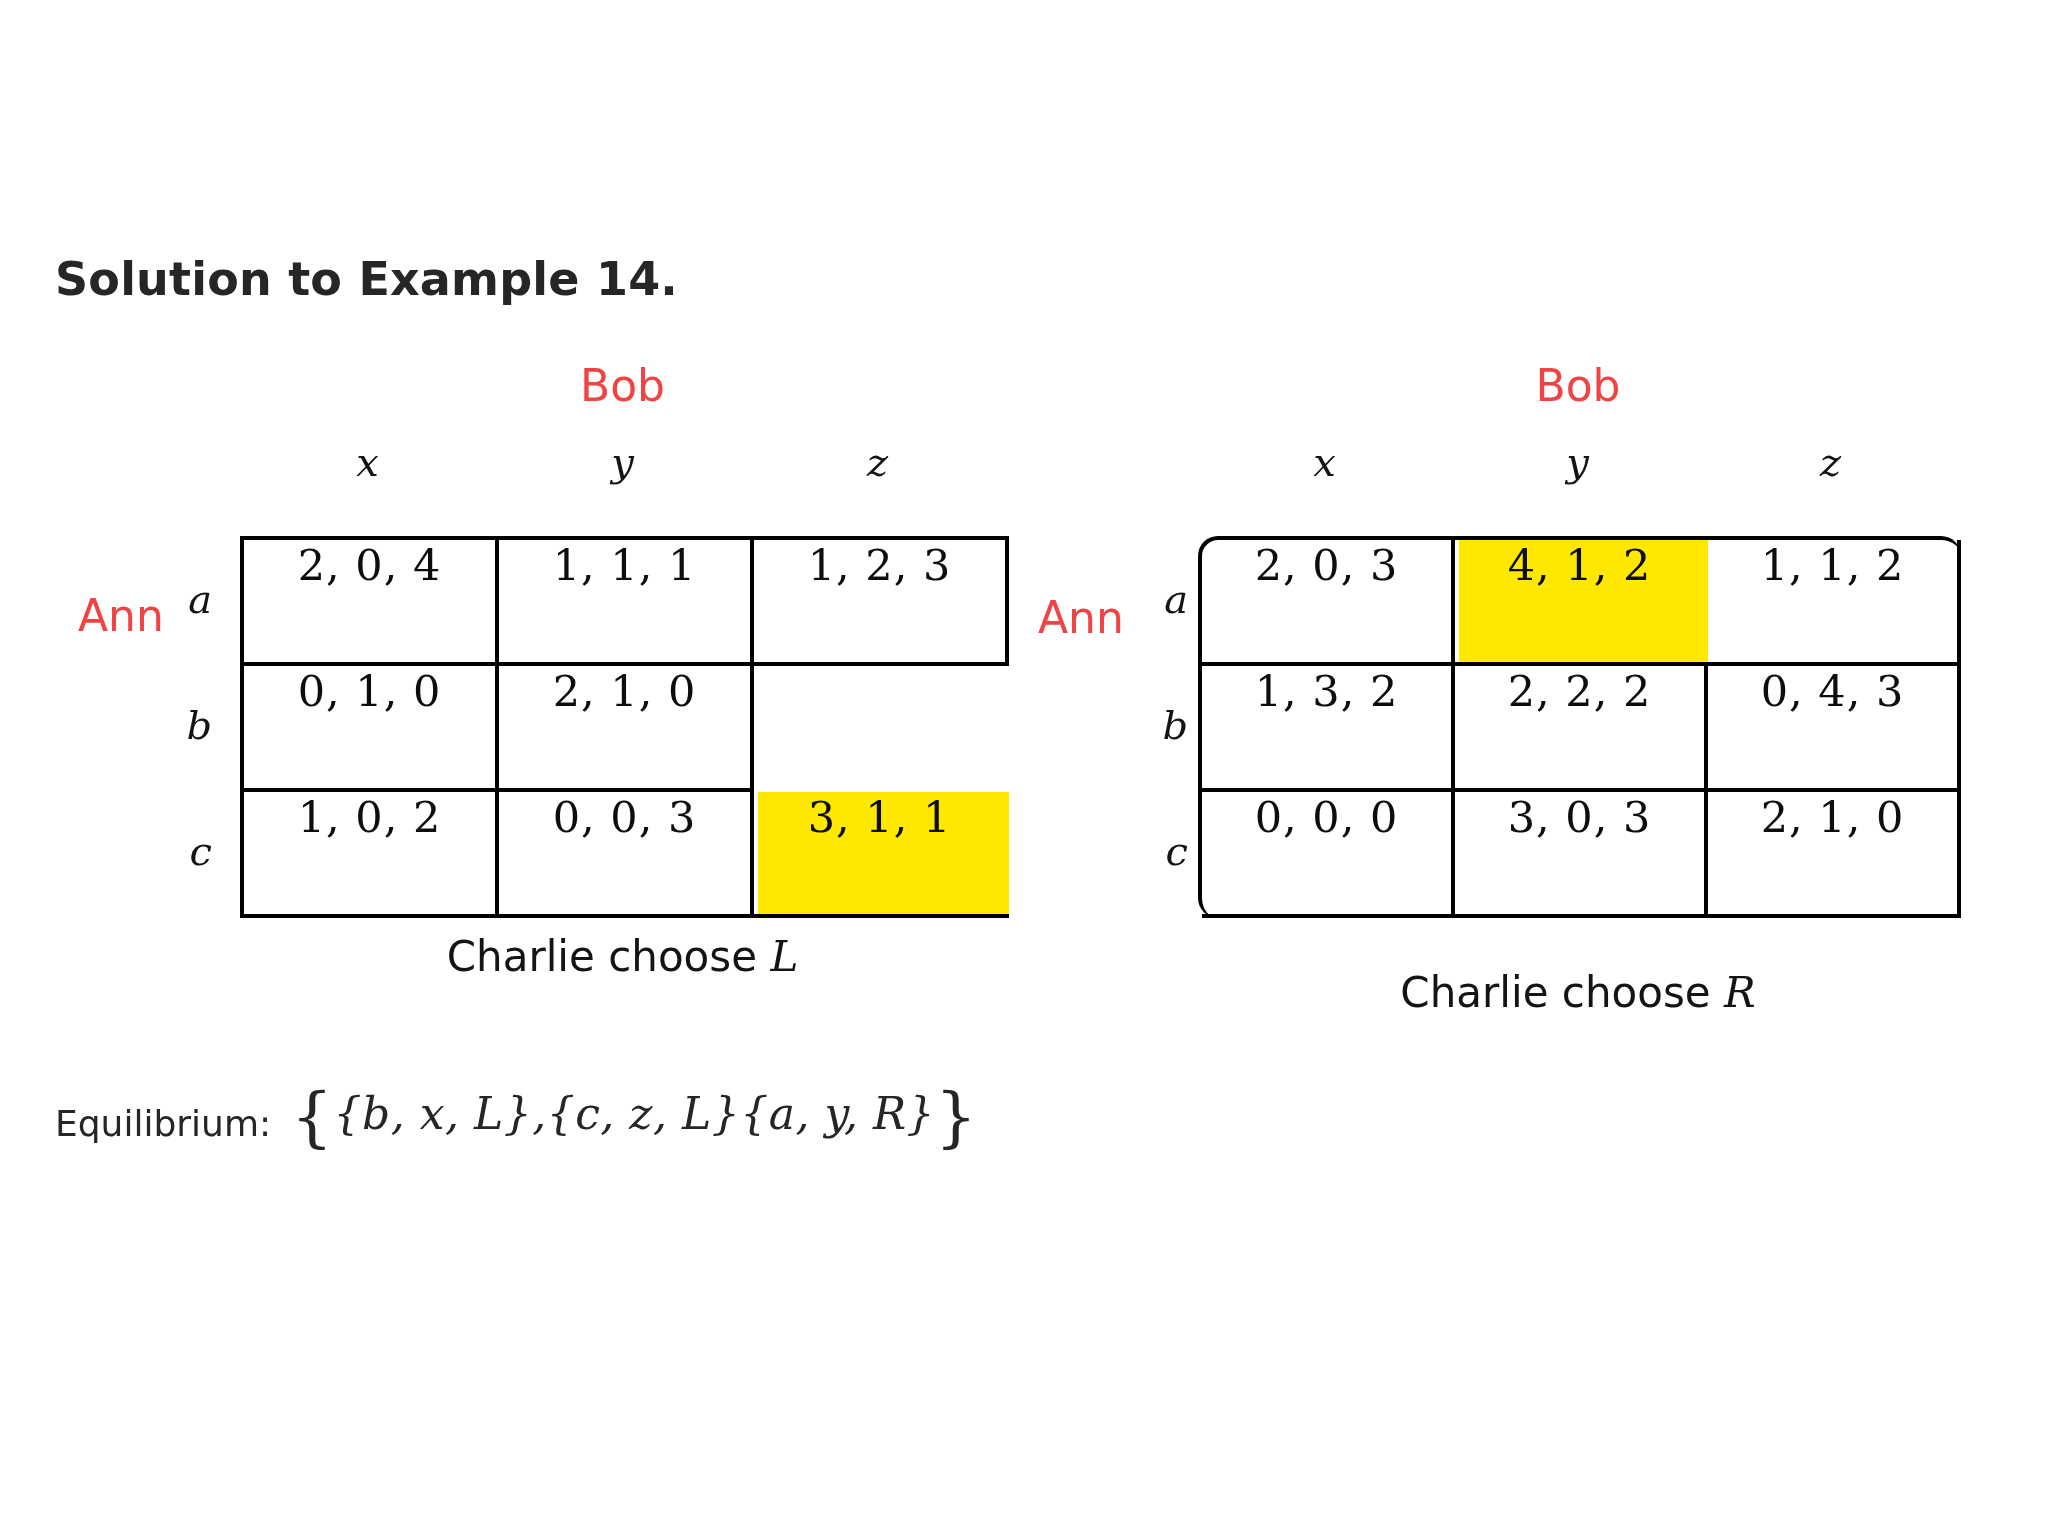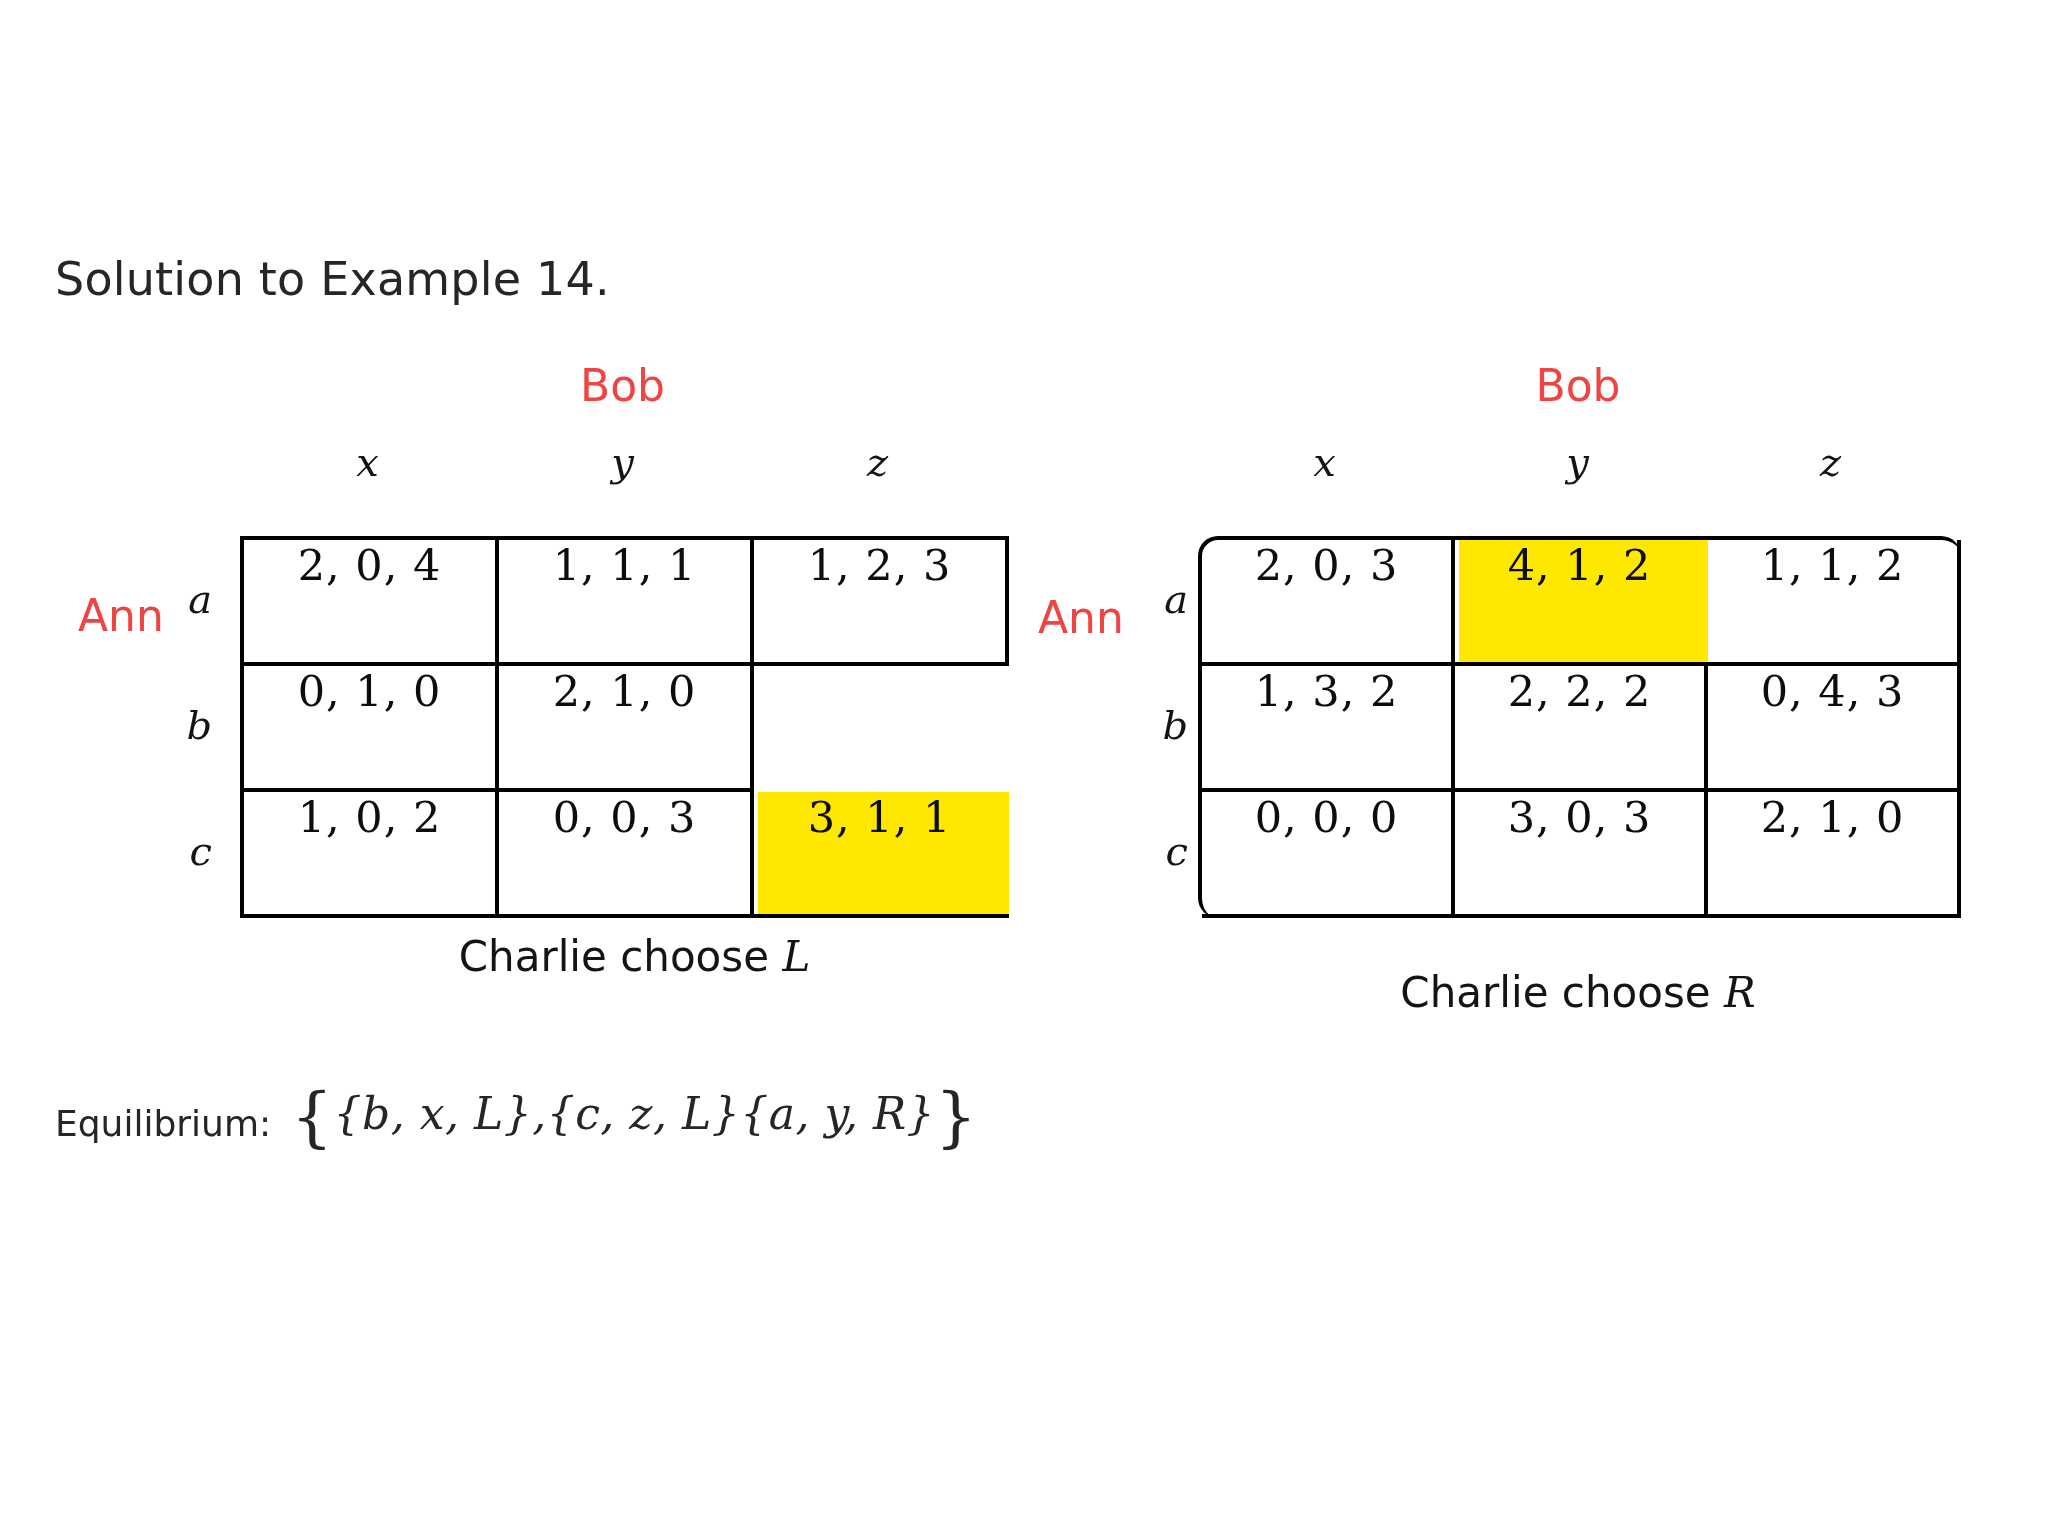--- a/index.html
+++ b/index.html
@@ -17,21 +17,21 @@
     color: #1a1a1a;
     -webkit-font-smoothing: antialiased;
   }
 
   
   .slide-title {
     position: absolute;
     left: 55px;
     top: 252px;
     font-size: 46px;
-    font-weight: 400;
+    font-weight: 700;
     letter-spacing: 0.2px;
     color: #262626;
     white-space: nowrap;
   }
 
   
   .matrix-block {
     position: absolute;
     top: 360px;
   }
@@ -152,21 +152,21 @@
 
   .matrix-caption {
     position: absolute;
     top: 572px;
     width: 765px;
     text-align: center;
     font-size: 42px;
     color: #141414;
     white-space: nowrap;
   }
-  .matrix-block.left  .matrix-caption { left: 152px; width: 765px; }
+  .matrix-block.left  .matrix-caption { left: 140px; width: 765px; }
   .matrix-block.right .matrix-caption { left: 140px; width: 760px; margin-top: 36px; }
 
   .mathit {
     font-family: "DejaVu Serif", "Liberation Serif", serif;
     font-style: italic;
   }
 
   
   .equilibrium {
     position: absolute;

